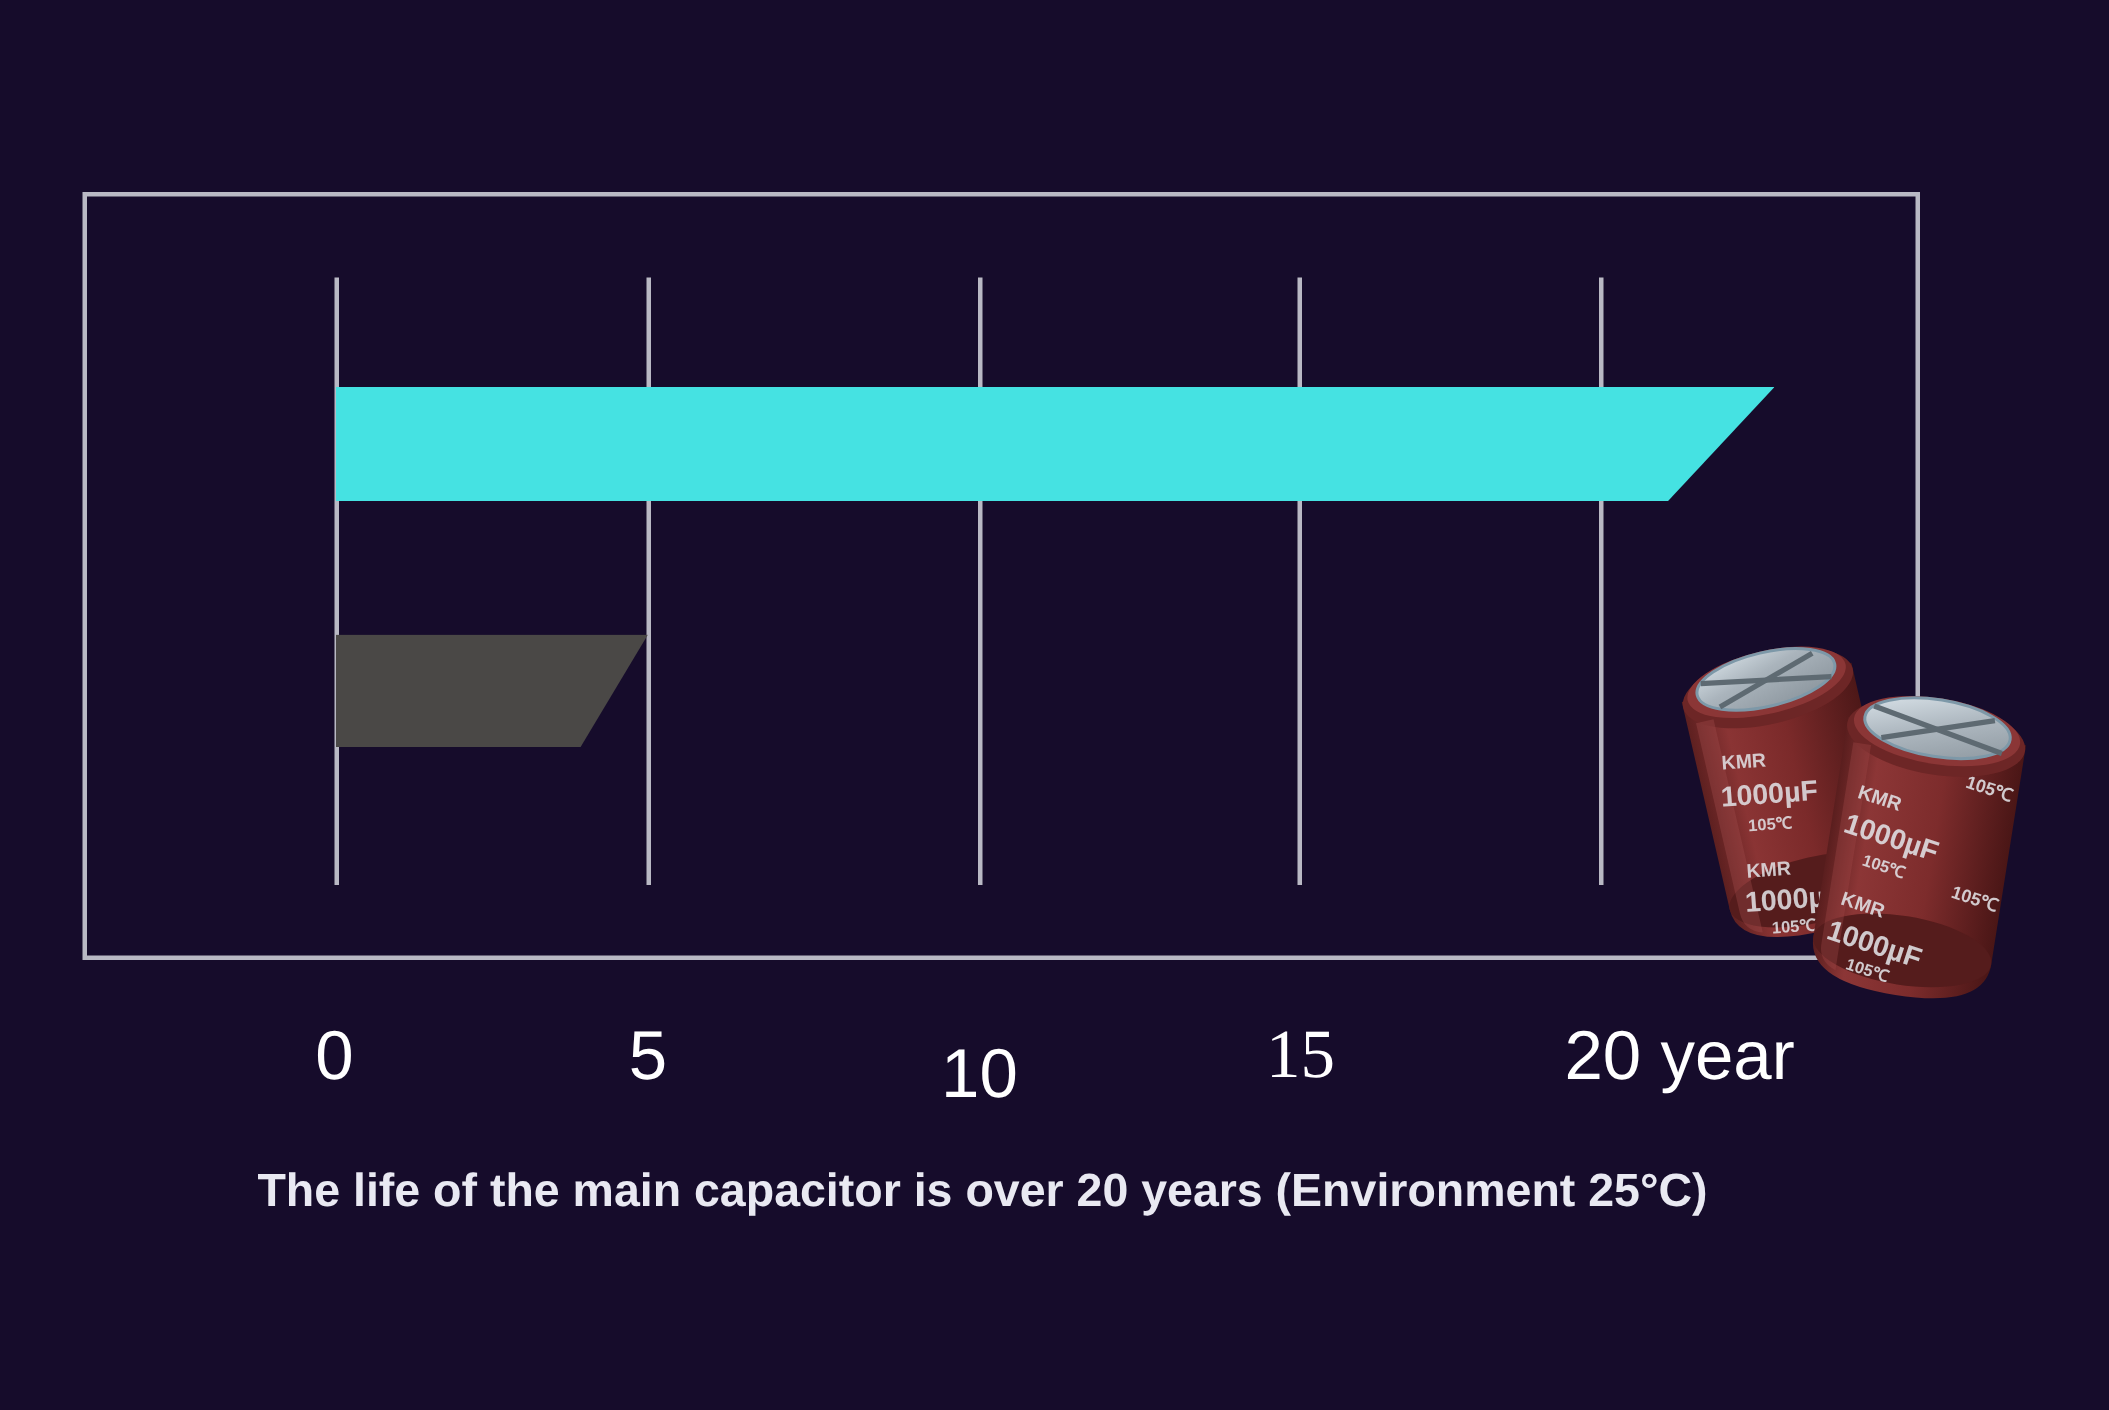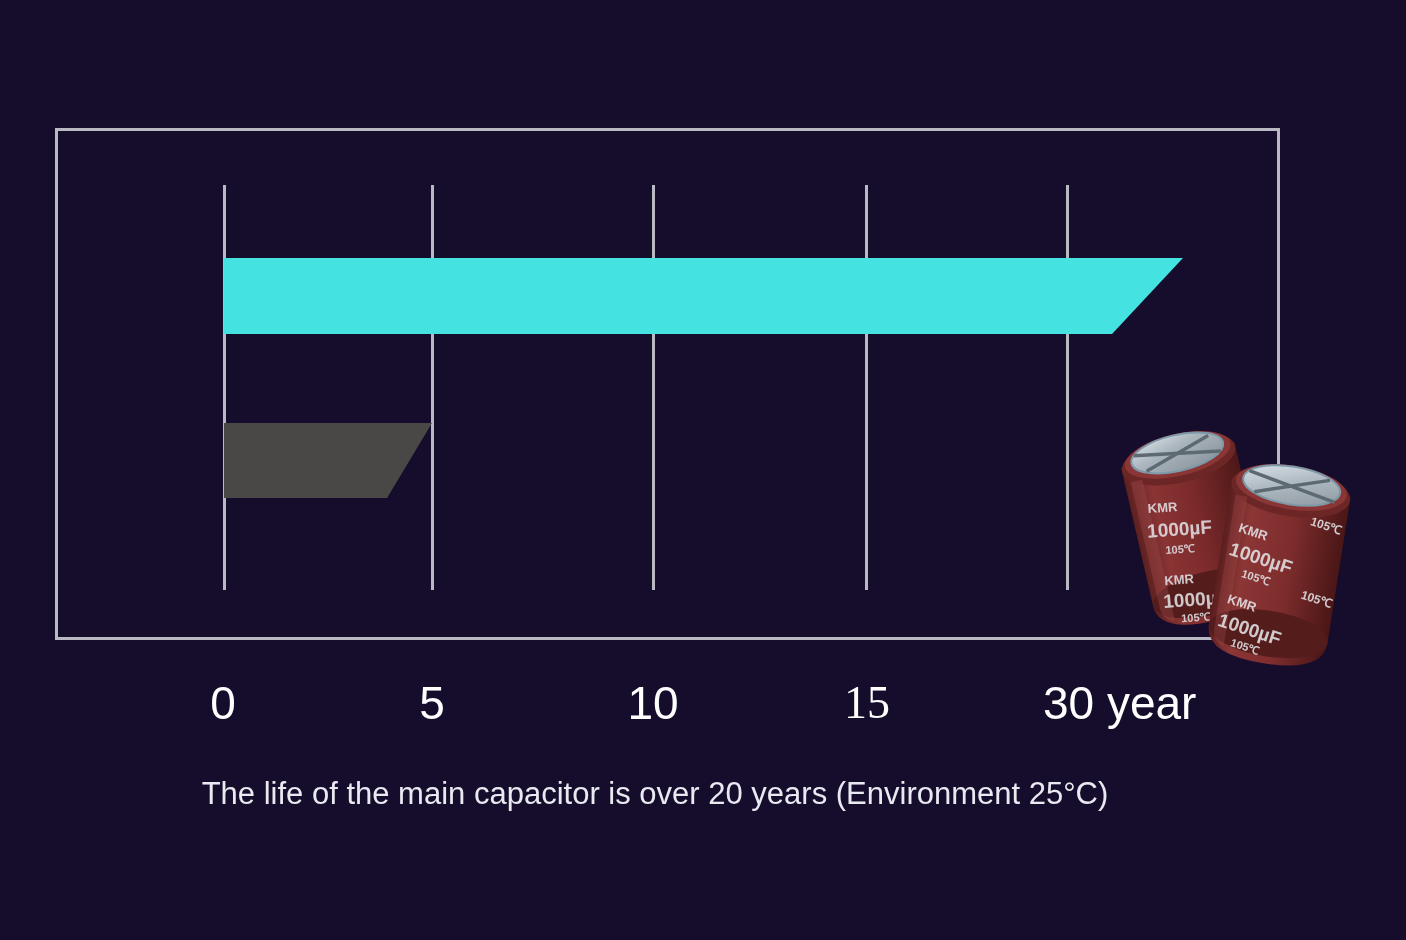--- a/index.html
+++ b/index.html
@@ -86,21 +86,21 @@
   
   #caption {
     position: absolute;
     left: 0;
     top: 770px;
     width: 1310px;
     text-align: center;
     color: #e9e9f2;
     font-size: 31px;
     line-height: 48px;
-    font-weight: 400;
+    font-weight: 700;
     white-space: nowrap;
   }
 
   
   #capacitor-photo {
     position: absolute;
     left: 1105px;
     top: 398px;
     width: 265px;
     height: 272px;
@@ -204,20 +204,20 @@
           <text x="196" y="122" font-size="12" transform="rotate(9 196 122)">105℃</text>
           <text x="198" y="196" font-size="12" transform="rotate(9 198 196)">105℃</text>
         </g>
       </g>
     </svg>
   </div>
 
   <div id="axis-labels">
     <span class="tick-label" style="left:223px;">0</span>
     <span class="tick-label" style="left:432px;">5</span>
-    <span class="tick-label" style="left:653px;">10</span>
+    <span class="tick-label" style="left:653px;margin-top:12px;">10</span>
     <span class="tick-label" style="left:867px;font-family:Liberation Serif, serif;">15</span>
-    <span class="tick-label with-unit" style="left:1043px;">30 year</span>
+    <span class="tick-label with-unit" style="left:1043px;">20 year</span>
   </div>
 
   <div id="caption">The life of the main capacitor is over 20 years (Environment 25°C)</div>
 
 </div>
 
 </body></html>

